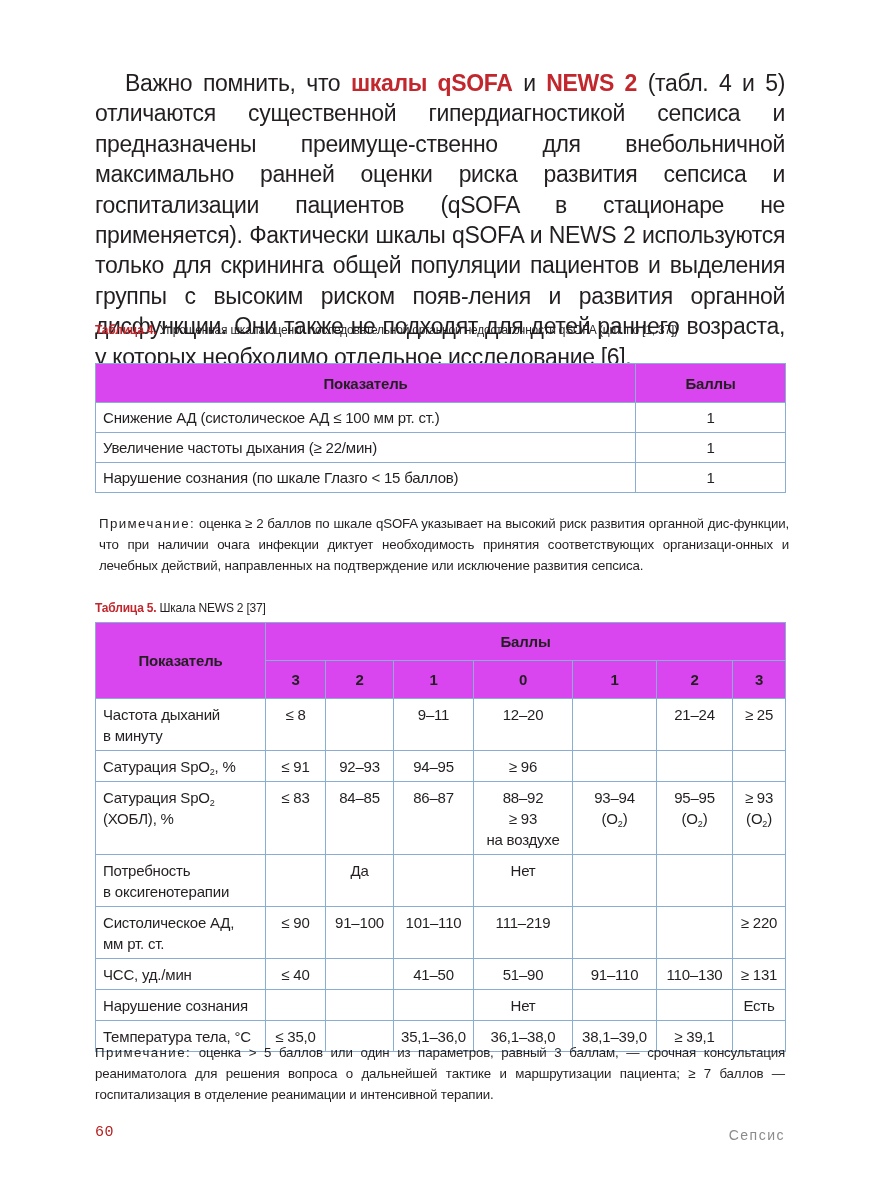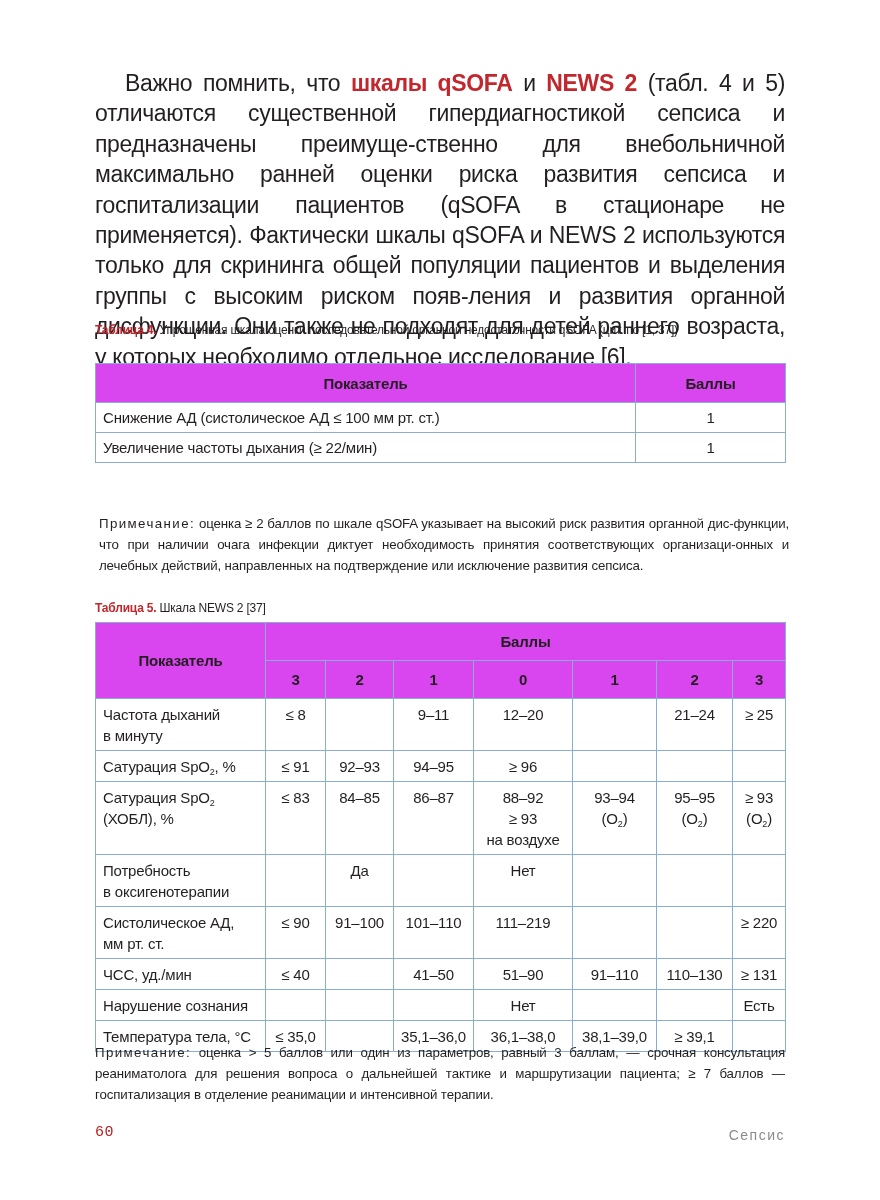--- a/index.html
+++ b/index.html
@@ -64,20 +64,24 @@
         <tr>
       <th>Показатель</th>
       <th>Баллы</th>
     </tr>
     <tr>
       <td>Снижение АД (систолическое АД ≤ 100 мм рт. ст.)</td>
       <td class="val">1</td>
     </tr>
     <tr>
       <td>Увеличение частоты дыхания (≥ 22/мин)</td>
+      <td class="val">1</td>
+    </tr>
+    <tr>
+      <td>Нарушение сознания (по шкале Глазго &lt; 15 баллов)</td>
       <td class="val">1</td>
     </tr>
   </tbody>
     </table>
 
   <div id="t4note" class="note"><span class="nl">Примечание:</span><span> оценка ≥ 2 баллов по шкале qSOFA указывает на высокий риск развития органной дис-функции, что при наличии очага инфекции диктует необходимость принятия соответствующих организаци-онных и лечебных действий, направленных на подтверждение или исключение развития сепсиса.</span></div>
 
   <div id="t5cap" class="caption"><span class="cap-label">Таблица 5.</span><span> Шкала NEWS 2 [37]</span></div>
 
   <table id="t5">

